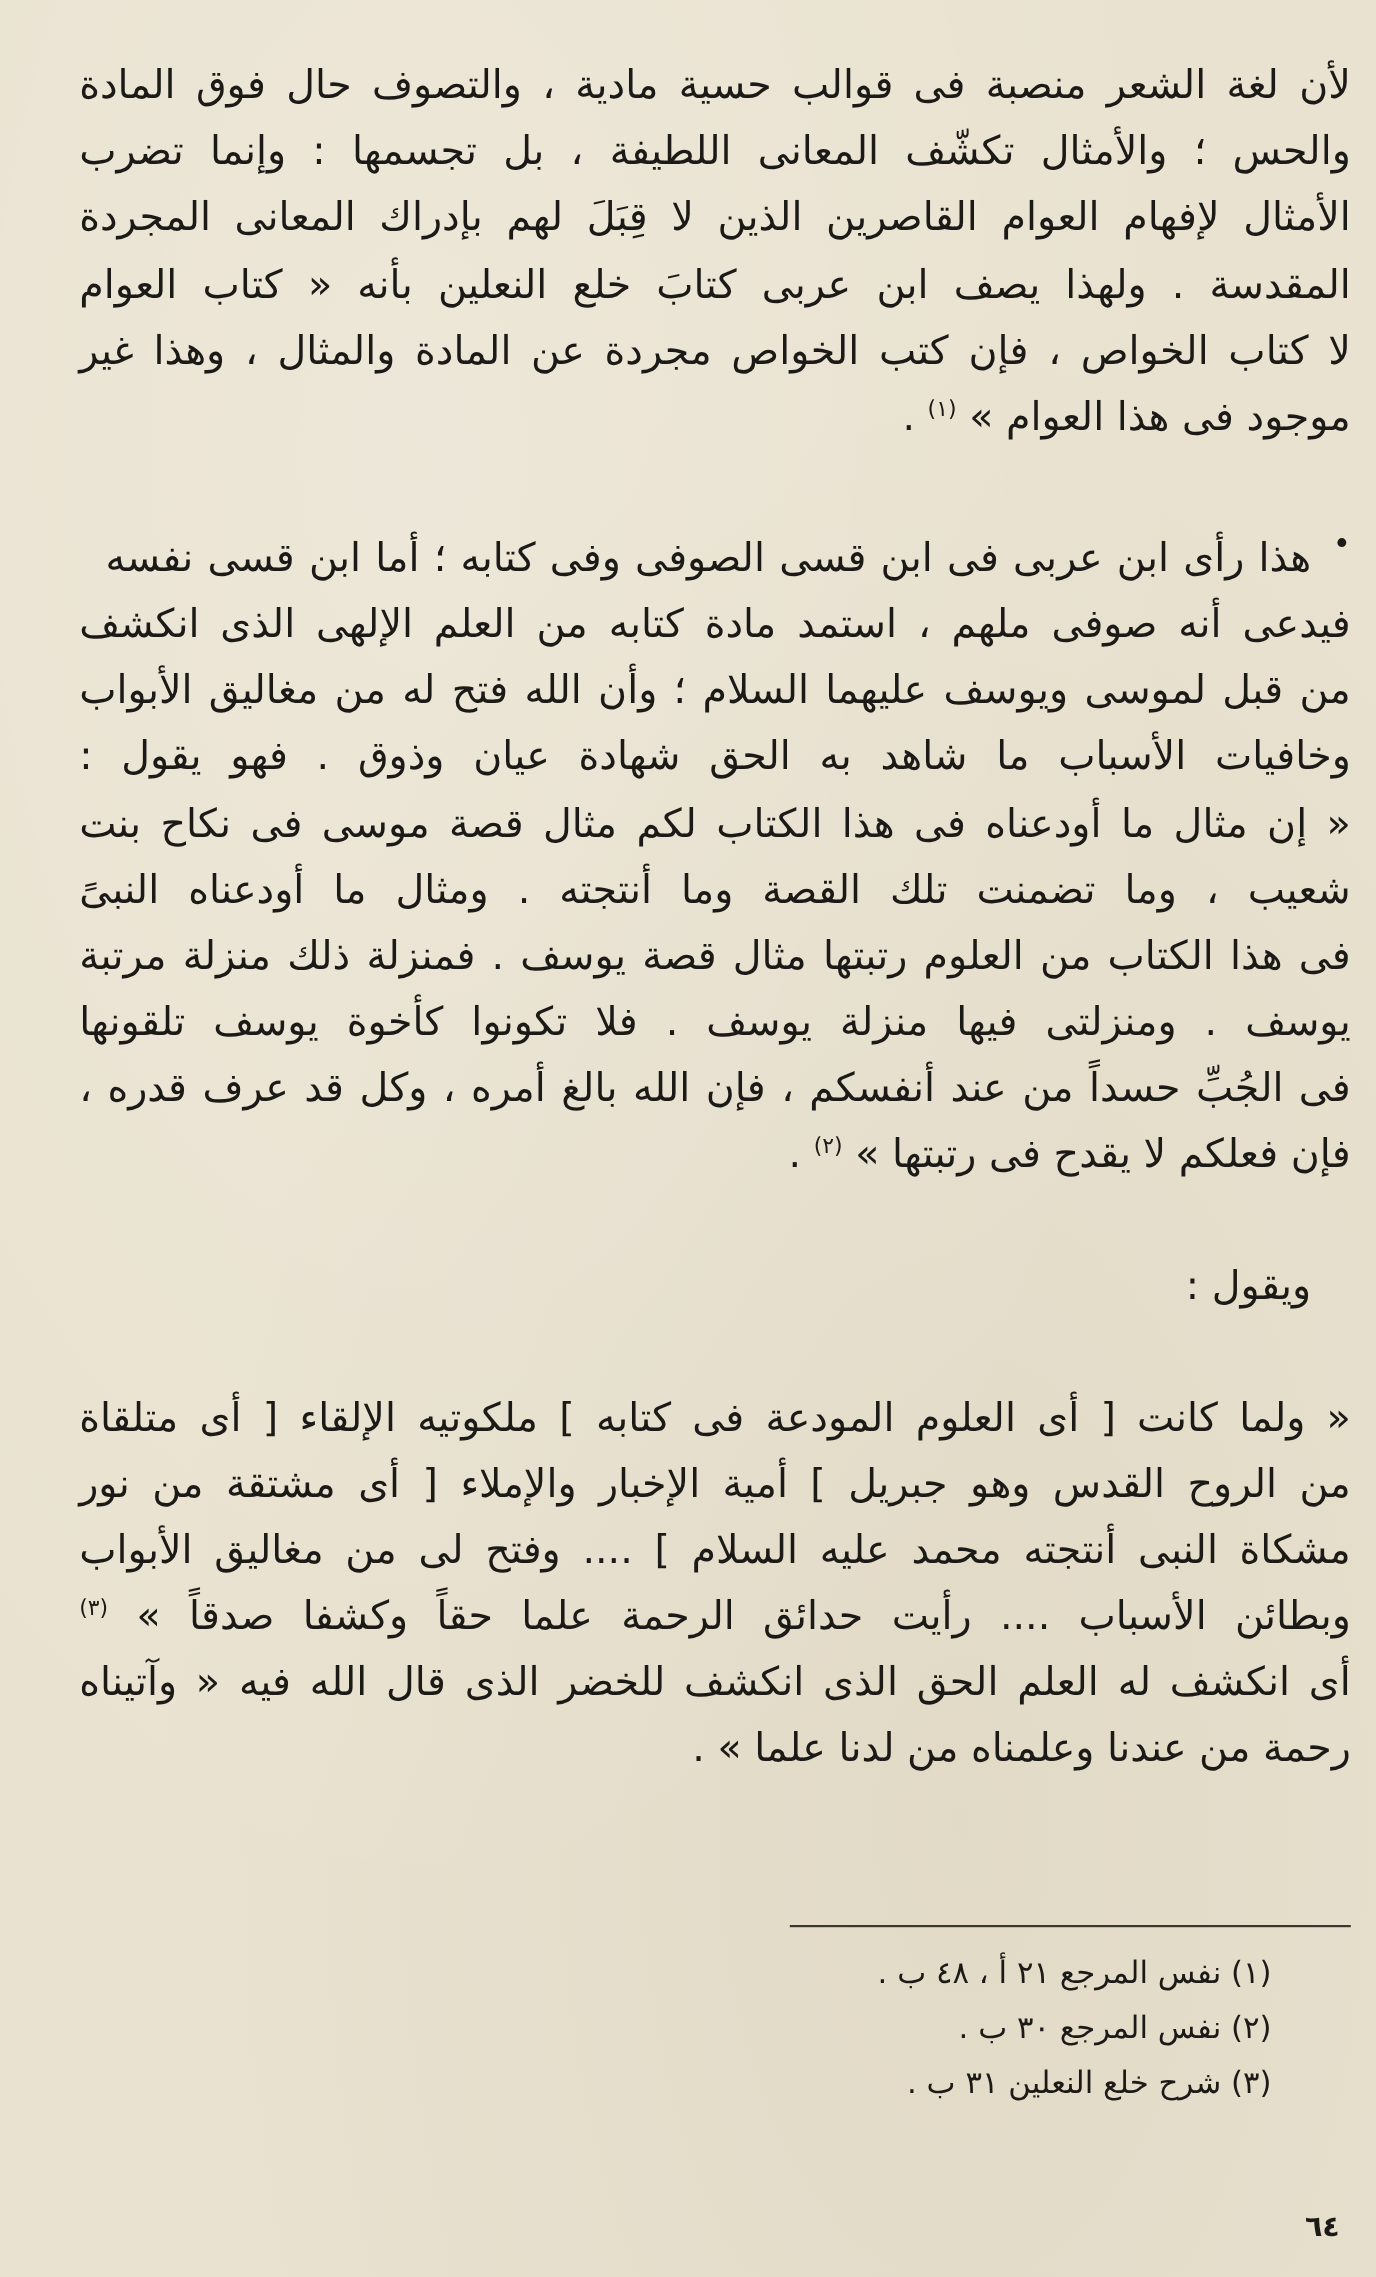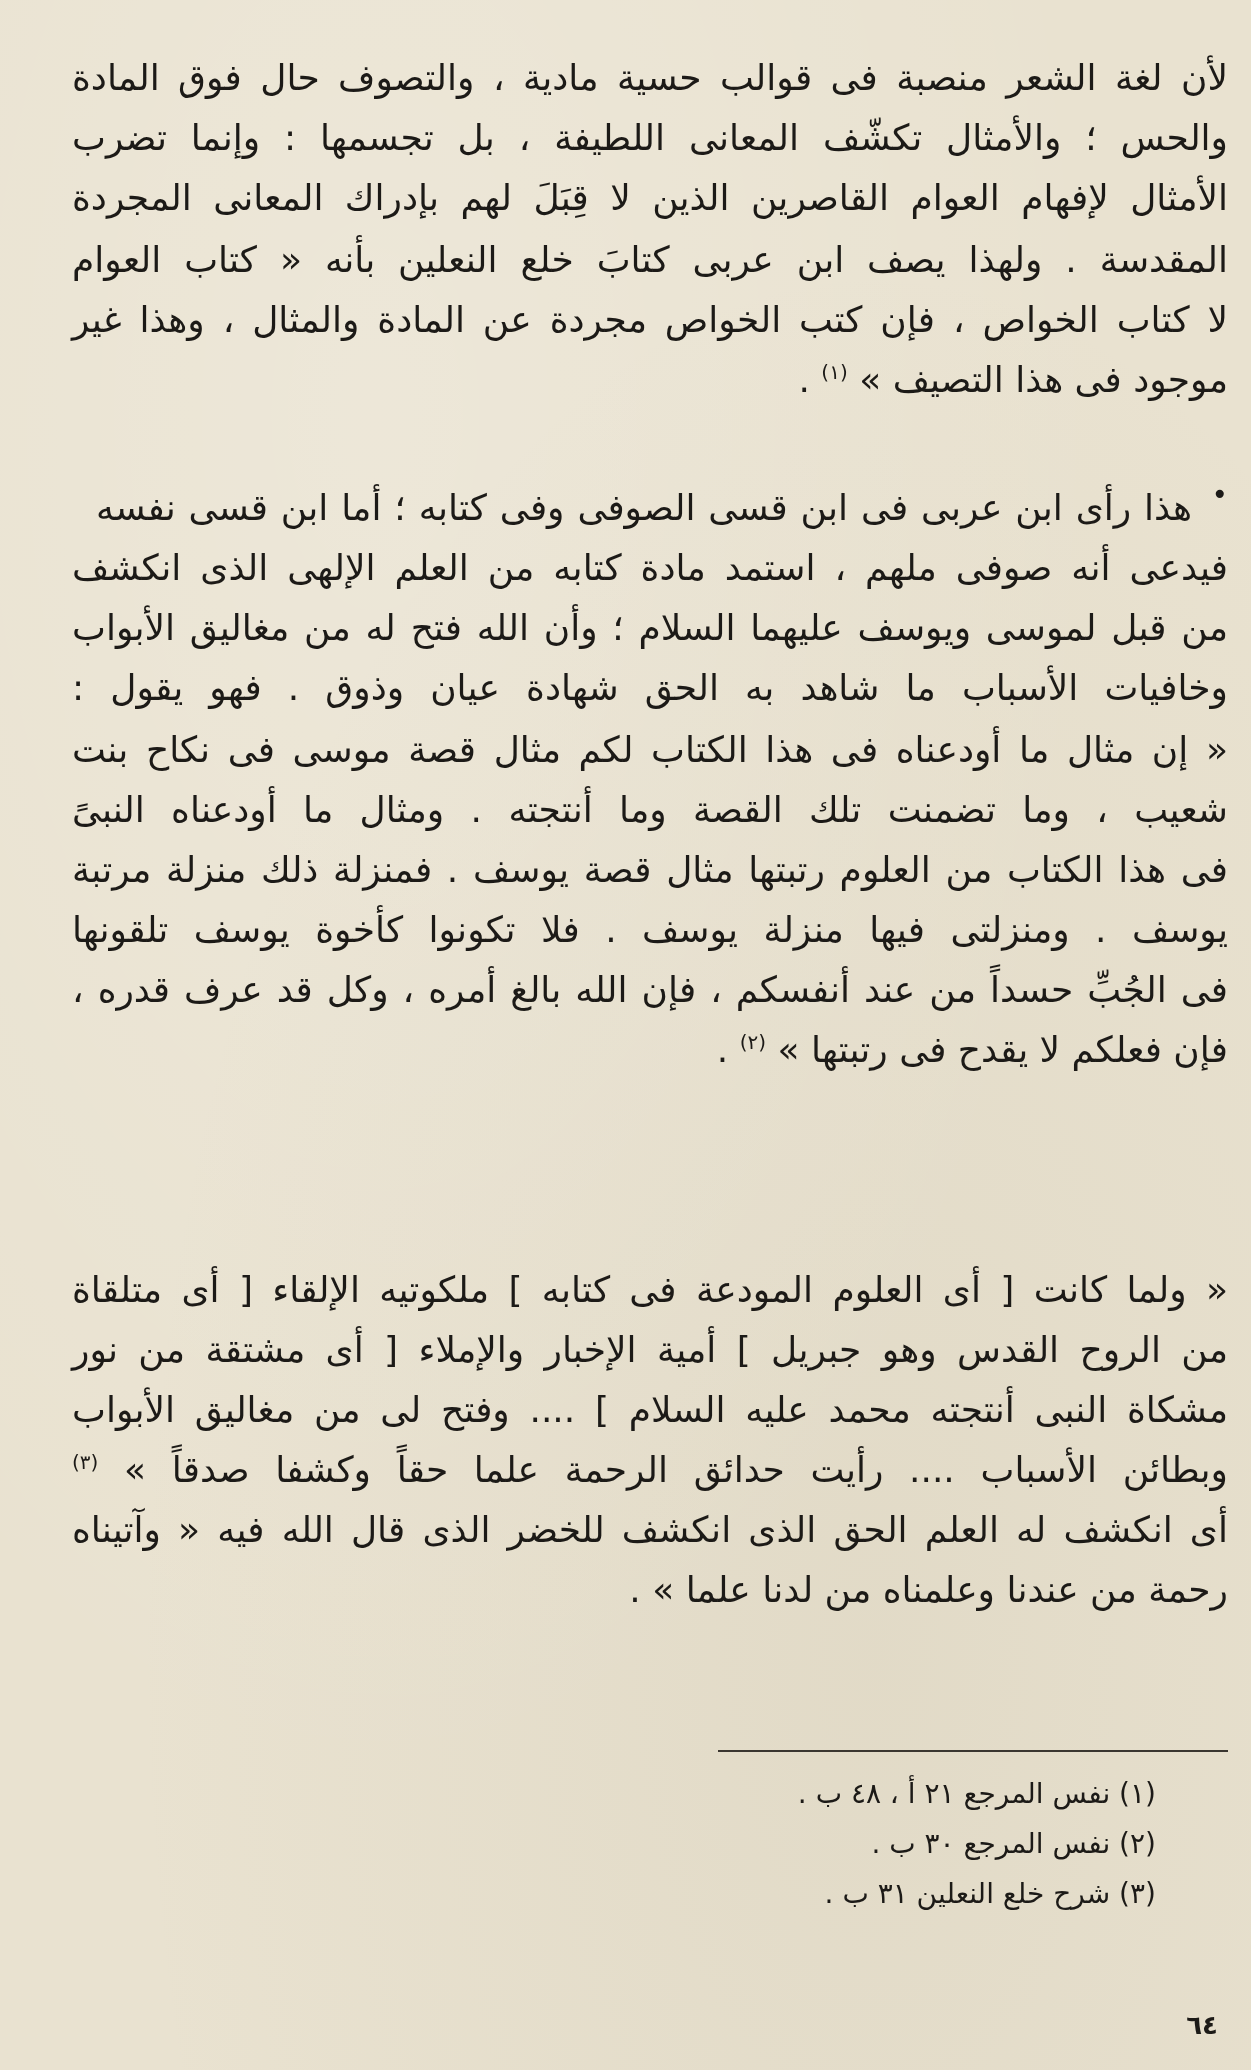--- a/index.html
+++ b/index.html
@@ -89,21 +89,21 @@
 
 <div class="page">
 
   <div>
     <div class="line" style="top:50px">لأن لغة الشعر منصبة فى قوالب حسية مادية ، والتصوف حال فوق المادة</div>
     <div class="line" style="top:110px">والحس ؛ والأمثال تكشّف المعانى اللطيفة ، بل تجسمها : وإنما تضرب</div>
     <div class="line" style="top:170px">الأمثال لإفهام العوام القاصرين الذين لا قِبَلَ لهم بإدراك المعانى المجردة</div>
     <div class="line" style="top:232px">المقدسة . ولهذا يصف ابن عربى كتابَ خلع النعلين بأنه « كتاب العوام</div>
     <div class="line" style="top:292px">لا كتاب الخواص ، فإن كتب الخواص مجردة عن المادة والمثال ، وهذا غير</div>
     <div class="line last" style="top:352px">
-      <span>موجود فى هذا التصيف »</span>
+      <span>موجود فى هذا العوام »</span>
       <span class="sup">(١)</span>
       <span>.</span>
     </div>
   </div>
 
   <div>
     <span class="bullet" style="top:478px">•</span>
     <div class="line indent" style="top:480px">هذا رأى ابن عربى فى ابن قسى الصوفى وفى كتابه ؛ أما ابن قسى نفسه</div>
     <div class="line" style="top:540px">فيدعى أنه صوفى ملهم ، استمد مادة كتابه من العلم الإلهى الذى انكشف</div>
     <div class="line" style="top:600px">من قبل لموسى ويوسف عليهما السلام ؛ وأن الله فتح له من مغاليق الأبواب</div>
@@ -113,20 +113,21 @@
     <div class="line" style="top:842px">فى هذا الكتاب من العلوم رتبتها مثال قصة يوسف . فمنزلة ذلك منزلة مرتبة</div>
     <div class="line" style="top:902px">يوسف . ومنزلتى فيها منزلة يوسف . فلا تكونوا كأخوة يوسف تلقونها</div>
     <div class="line" style="top:962px">فى الجُبِّ حسداً من عند أنفسكم ، فإن الله بالغ أمره ، وكل قد عرف قدره ،</div>
     <div class="line last" style="top:1022px">
       <span>فإن فعلكم لا يقدح فى رتبتها »</span>
       <span class="sup">(٢)</span>
       <span>.</span>
     </div>
   </div>
 
+  <div class="line last indent" style="top:1142px">ويقول :</div>
 
   <div>
     <div class="line" style="top:1262px">« ولما كانت [ أى العلوم المودعة فى كتابه ] ملكوتيه الإلقاء [ أى متلقاة</div>
     <div class="line" style="top:1322px">من الروح القدس وهو جبريل ] أمية الإخبار والإملاء [ أى مشتقة من نور</div>
     <div class="line" style="top:1382px">مشكاة النبى أنتجته محمد عليه السلام ] .... وفتح لى من مغاليق الأبواب</div>
     <div class="line" style="top:1442px">
       <span>وبطائن الأسباب .... رأيت حدائق الرحمة علما حقاً وكشفا صدقاً »</span>
       <span class="sup">(٣)</span>
     </div>
     <div class="line" style="top:1502px">أى انكشف له العلم الحق الذى انكشف للخضر الذى قال الله فيه « وآتيناه</div>

